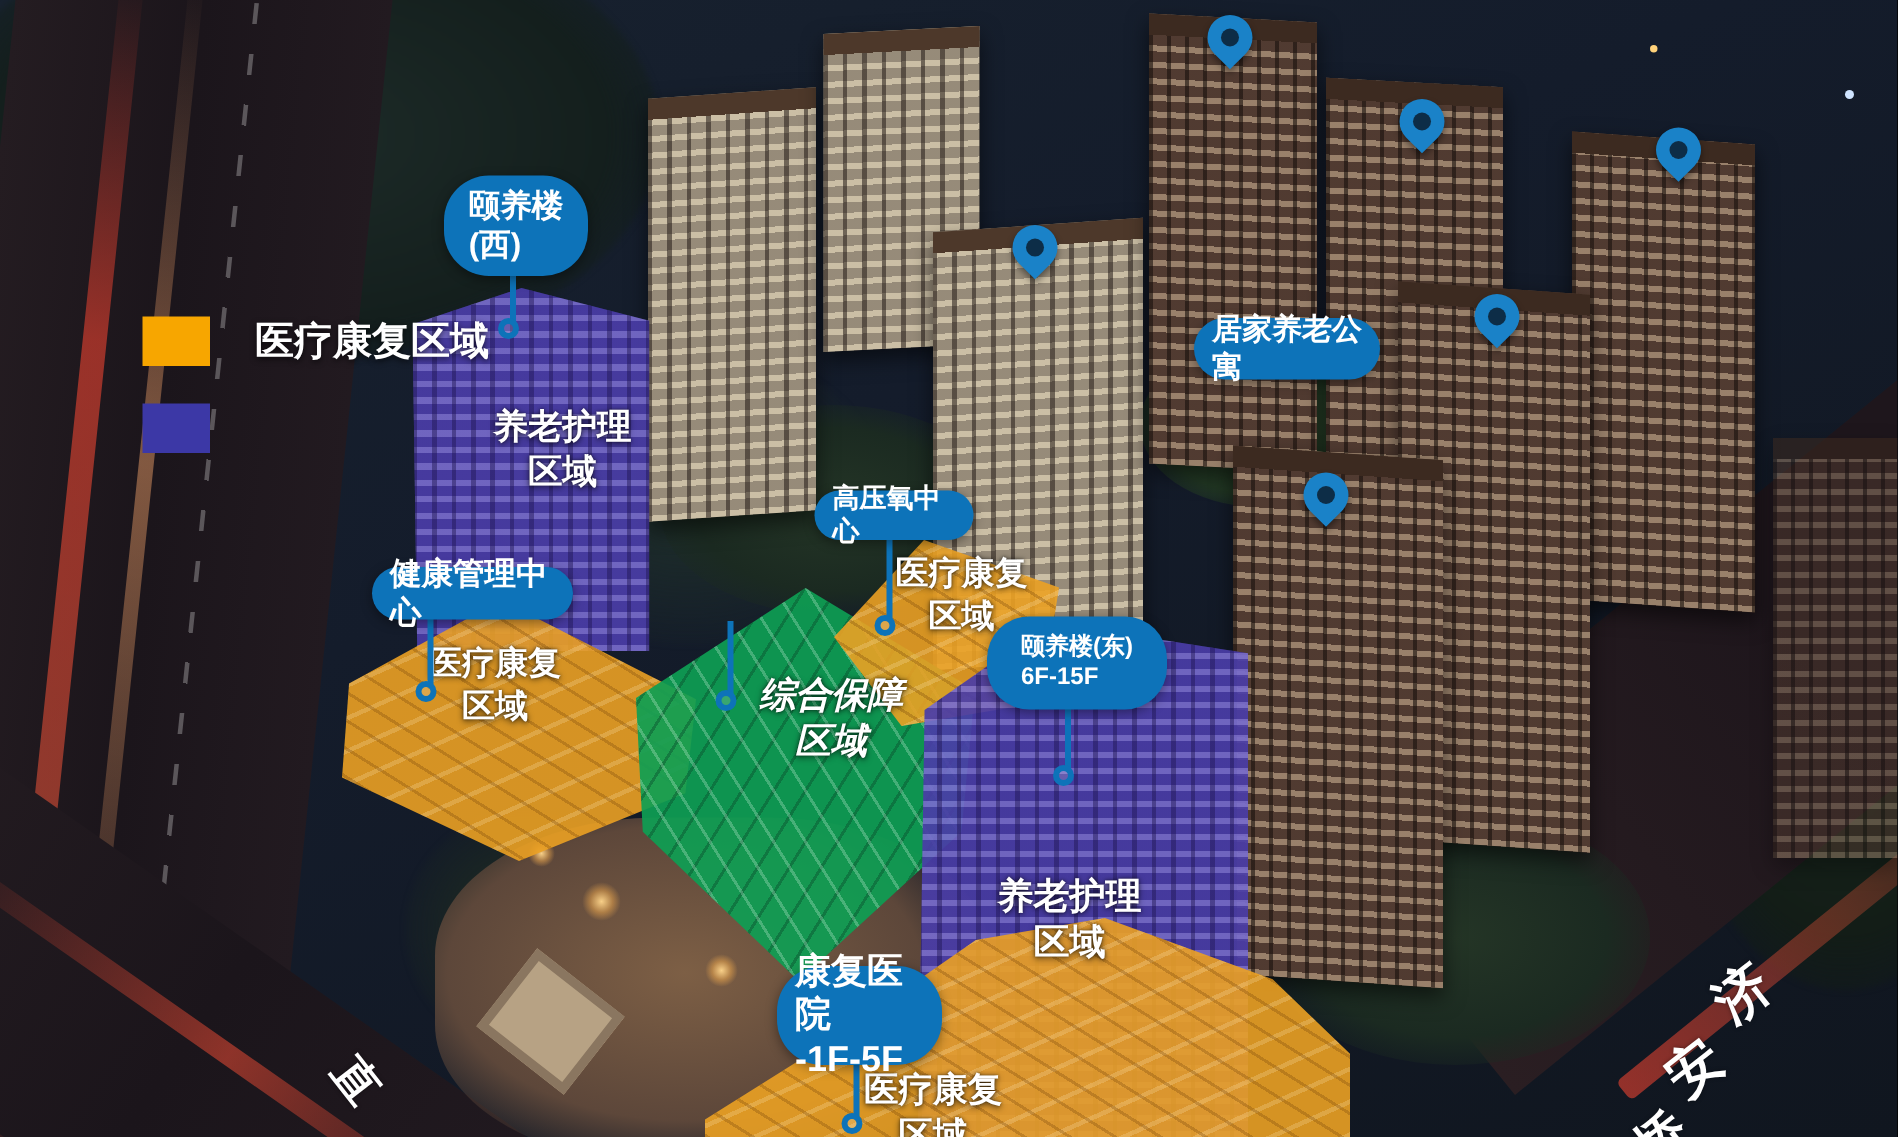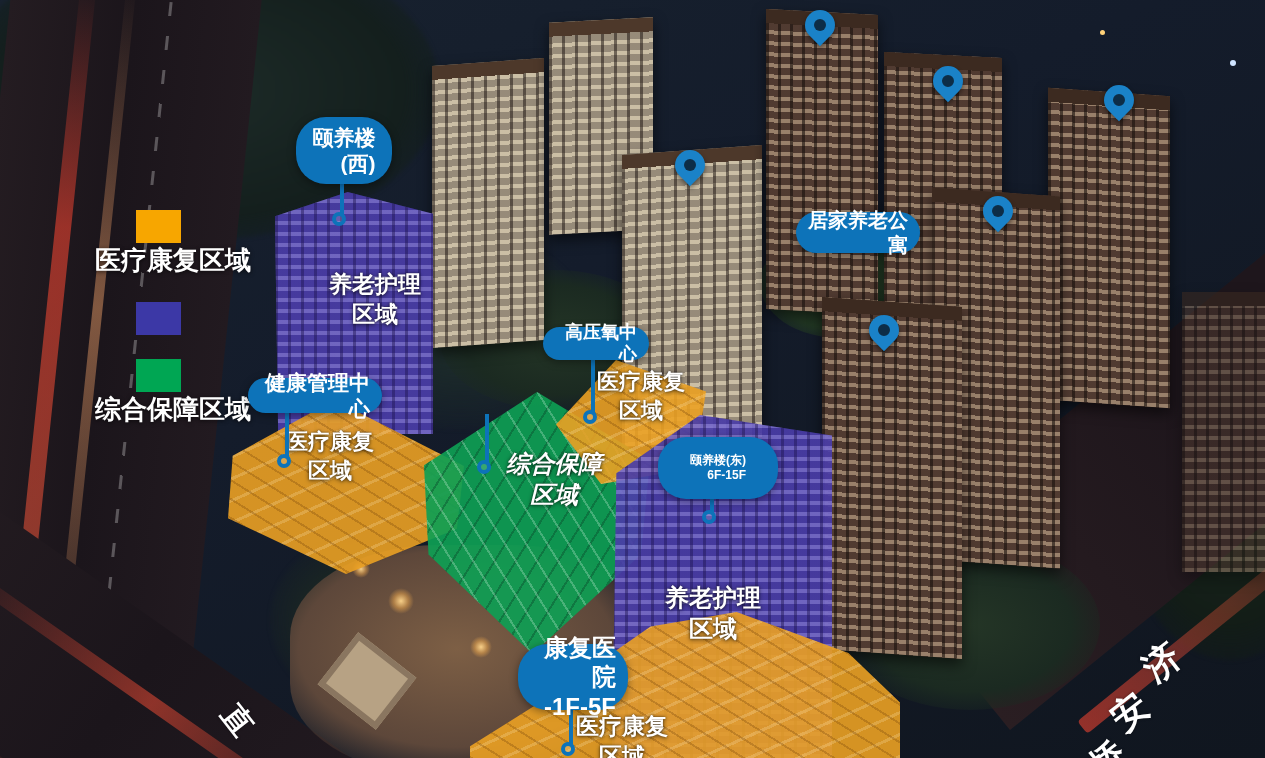--- a/index.html
+++ b/index.html
@@ -55,35 +55,35 @@
   .zone.orange{
     background-color:rgba(235,161,36,.9);
     background-image:
       repeating-linear-gradient(32deg,rgba(120,70,10,.30) 0 2px,rgba(0,0,0,0) 2px 16px),
       repeating-linear-gradient(-24deg,rgba(255,235,190,.22) 0 3px,rgba(0,0,0,0) 3px 20px);
     box-shadow:0 4px 16px rgba(0,0,0,.5);
   }
   
   .callout{
     position:absolute;background:#0d73b9;color:#fff;font-weight:bold;
-    display:flex;align-items:center;justify-content:center;text-align:right;
+    display:flex;align-items:center;justify-content:center;text-align:left;
     border-radius:26px;padding:5px 12px;line-height:1.22;
     box-shadow:0 2px 8px rgba(0,0,0,.4);white-space:pre-line;
   }
   .stem{position:absolute;width:4px;background:#0d73b9;}
   .stem-dot{position:absolute;width:14px;height:14px;border:4px solid #0d73b9;border-radius:50%;background:rgba(255,255,255,.18);}
   
   .area-label{
     position:absolute;color:#fff;font-weight:bold;text-align:center;
     white-space:pre-line;line-height:1.3;
     text-shadow:0 1px 4px rgba(0,0,0,.65),0 0 2px rgba(0,0,0,.5);
   }
   
   #legend{position:absolute;left:95px;top:210px;}
-  .legend-row{display:flex;align-items:center;margin-bottom:24px;flex-direction:column;}
+  .legend-row{display:flex;align-items:center;margin-bottom:24px;}
   .legend-swatch{width:45px;height:33px;margin-right:30px;flex:none;}
   .legend-text{color:#fff;font-size:26px;font-weight:bold;text-shadow:0 1px 4px rgba(0,0,0,.7);}
   
   .pin{
     position:absolute;width:30px;height:30px;background:#1a82c8;
     border-radius:50% 50% 50% 0;transform:rotate(-45deg);
     box-shadow:-2px 2px 5px rgba(0,0,0,.45);
   }
   .pin::after{
     content:"";position:absolute;left:9px;top:9px;width:12px;height:12px;
@@ -151,24 +151,20 @@
   <div class="zone purple" style="left:612px;top:415px;width:220px;height:343px;clip-path:polygon(2% 17%,40% 0,100% 6%,100% 100%,0 100%);"></div>
   <div class="zone orange" style="left:470px;top:612px;width:430px;height:146px;clip-path:polygon(20% 55%,42% 10%,62% 0,88% 28%,100% 62%,100% 100%,0 100%,0 92%);"></div>
 
   <div id="legend">
     <div class="legend-row">
       <div class="legend-swatch" style="background:#F7A600;"></div>
       <div class="legend-text">医疗康复区域</div>
     </div>
     <div class="legend-row">
       <div class="legend-swatch" style="background:#3C38A6;"></div>
-    </div>
-    <div class="legend-row">
-      <div class="legend-swatch" style="background:#00A653;"></div>
-      <div class="legend-text">综合保障区域</div>
     </div>
   </div>
 
   <div class="area-label" style="left:302px;top:270px;width:146px;font-size:23px;">养老护理
 区域</div>
   <div class="area-label" style="left:258px;top:428px;width:144px;font-size:22px;">医疗康复
 区域</div>
   <div class="area-label" style="left:472px;top:448px;width:164px;font-size:24px;font-style:italic;">综合保障
 区域</div>
   <div class="area-label" style="left:569px;top:368px;width:144px;font-size:22px;">医疗康复
@@ -188,21 +184,21 @@
   <div class="stem-dot" style="left:583px;top:410px;"></div>
   <div class="stem" style="left:710px;top:472px;height:40px;"></div>
   <div class="stem-dot" style="left:702px;top:510px;"></div>
   <div class="stem" style="left:569px;top:708px;height:36px;"></div>
   <div class="stem-dot" style="left:561px;top:742px;"></div>
 
   <div class="callout" style="left:296px;top:117px;width:96px;height:67px;font-size:21px;border-radius:30px;">颐养楼
 (西)</div>
   <div class="callout" style="left:248px;top:378px;width:134px;height:35px;font-size:21px;border-radius:18px;">健康管理中心</div>
   <div class="callout" style="left:543px;top:327px;width:106px;height:33px;font-size:18px;border-radius:17px;">高压氧中心</div>
-  <div class="callout" style="left:658px;top:411px;width:120px;height:62px;font-size:12px;border-radius:28px;margin-top:26px;">颐养楼(东)
+  <div class="callout" style="left:658px;top:411px;width:120px;height:62px;font-size:16px;border-radius:28px;">颐养楼(东)
 6F-15F</div>
   <div class="callout" style="left:796px;top:212px;width:124px;height:41px;font-size:20px;border-radius:21px;font-family:Liberation Serif, serif;">居家养老公寓</div>
   <div class="callout" style="left:518px;top:644px;width:110px;height:66px;font-size:24px;border-radius:30px;">康复医院
 -1F-5F</div>
 
   <div class="pin" style="left:675px;top:150px;"></div>
   <div class="pin" style="left:805px;top:10px;"></div>
   <div class="pin" style="left:933px;top:66px;"></div>
   <div class="pin" style="left:1104px;top:85px;"></div>
   <div class="pin" style="left:983px;top:196px;"></div>

